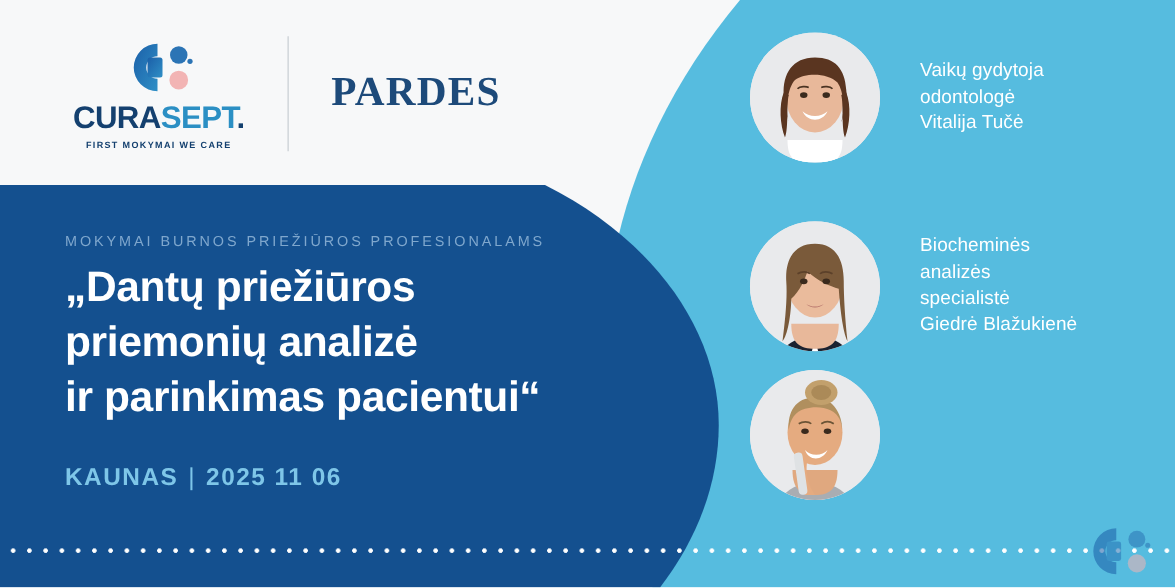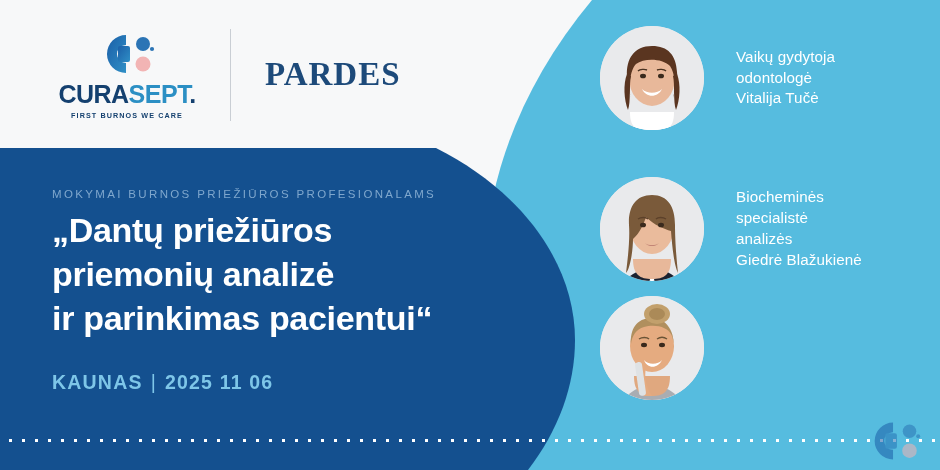--- a/index.html
+++ b/index.html
@@ -218,21 +218,21 @@
         </defs>
         <path d="M30 4 A19 19 0 1 0 30 42 L30 32 A9 9 0 1 1 30 14 Z" fill="url(#cgrad)"></path>
         <rect x="22" y="15" width="12" height="16" rx="2" fill="url(#cgrad)"></rect>
         <circle cx="47" cy="13" r="7" fill="#2b74b5"></circle>
         <circle cx="56" cy="18" r="2.1" fill="#2b74b5"></circle>
         <circle cx="47" cy="33" r="7.5" fill="#f2b4b4"></circle>
       </svg>
       <div class="curasept-word">
         <span class="seg-a">CURA</span><span class="seg-b">SEPT</span><span class="seg-a">.</span>
       </div>
-      <div class="curasept-tag">FIRST BURNOS WE CARE</div>
+      <div class="curasept-tag">FIRST MOKYMAI WE CARE</div>
     </div>
 
     <div class="logo-divider"></div>
 
     <div class="pardes-logo">
       <svg class="pardes-mark" viewBox="0 0 96 66">
         <g stroke="#1d4a7a" fill="none" stroke-width="0.9">
           <path d="M6 54 A42 42 0 0 1 90 54"></path>
           <path d="M11 54 A37 37 0 0 1 85 54"></path>
           <path d="M16 54 A32 32 0 0 1 80 54"></path>
@@ -307,22 +307,22 @@
           <path d="M52 18 C35 18 28 31 29 48 C30 62 28 80 26 96 C30 92 33 74 33 62 C40 56 44 46 46 40 C54 48 64 52 71 54 C72 68 74 88 78 96 C76 78 75 60 75 48 C75 30 68 18 52 18 Z" fill="#7a5a3a"></path>
           <ellipse cx="43" cy="48" rx="3" ry="2.3" fill="#3a2a1d"></ellipse>
           <ellipse cx="61" cy="48" rx="3" ry="2.3" fill="#3a2a1d"></ellipse>
           <path d="M45 66 C48 69 56 69 59 66 C56 70 48 70 45 66 Z" fill="#b5736a"></path>
           <path d="M38 42 C41 40 46 40 48 42" stroke="#5c412a" stroke-width="1.4" fill="none"></path>
           <path d="M56 42 C58 40 63 40 66 42" stroke="#5c412a" stroke-width="1.4" fill="none"></path>
         </svg>
       </div>
       <div class="speaker-text">
         <span>Biocheminės</span>
+        <span>analizės</span>
         <span>specialistė</span>
-        <span>analizės</span>
         <span>Giedrė Blažukienė</span>
       </div>
     </div>
 
     <div class="speaker speaker-3">
       <div class="avatar">
         <svg viewBox="0 0 104 104">
           <rect width="104" height="104" fill="#e9eaec"></rect>
           <path d="M52 90 C30 90 18 106 18 124 L86 124 C86 106 74 90 52 90 Z" fill="#a9adb2"></path>
           <path d="M34 80 C34 96 41 100 52 100 C63 100 70 96 70 80 Z" fill="#e0a87f"></path>

